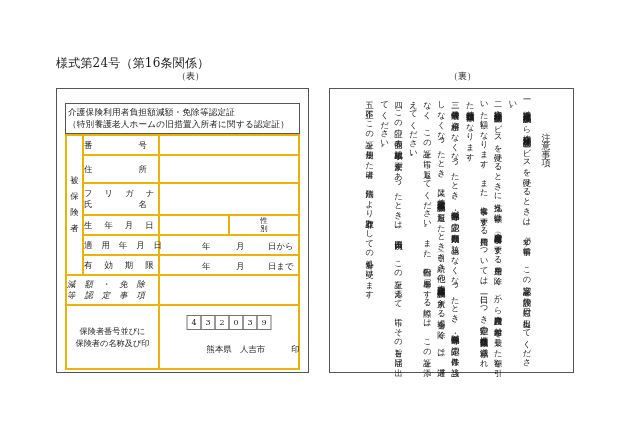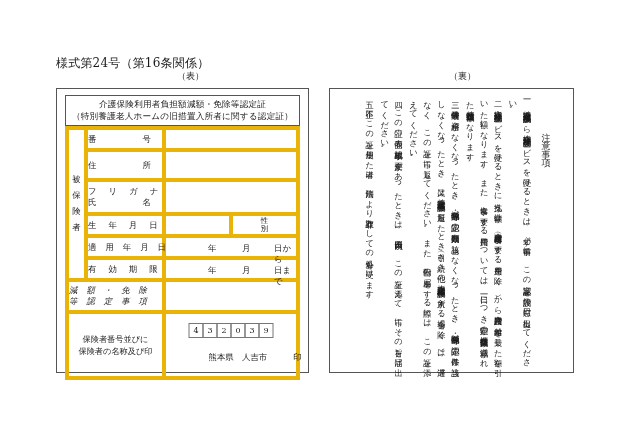--- a/index.html
+++ b/index.html
@@ -63,24 +63,25 @@
     top: 6px;
     right: 8px;
     bottom: 6px;
   }
 
   
   #cert-title-box {
     border: 1px solid #555;
     box-sizing: border-box;
     padding: 2px 2px 3px;
-    text-align: center;
+    text-align: left;
     line-height: 1.42;
     font-size: 8.6px;
     letter-spacing: 0.2px;
+    margin-top: 8px;
   }
   #cert-title-box div { white-space: nowrap; }
 
   
   #issue-row {
     position: relative;
     height: 17px;
     font-size: 8.6px;
   }
   #issue-label {
@@ -94,21 +95,21 @@
   #issue-d { position: absolute; left: 186px; top: 4px; }
 
   
   table.form-table {
     width: 100%;
     border-collapse: collapse;
     table-layout: fixed;
     font-size: 8.4px;
   }
   table.form-table td {
-    border: 4px solid #eab308;
+    border: 2px solid #eab308;
     padding: 0;
     vertical-align: middle;
   }
   
   td.vside {
     width: 15px;
     text-align: center;
     padding: 2px 0;
   }
   td.vside span {

